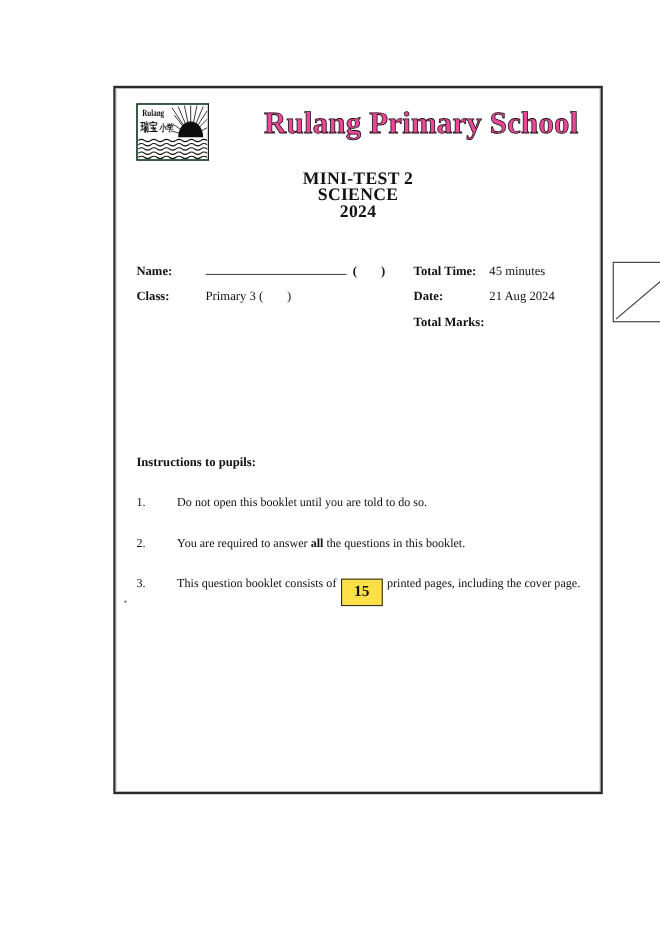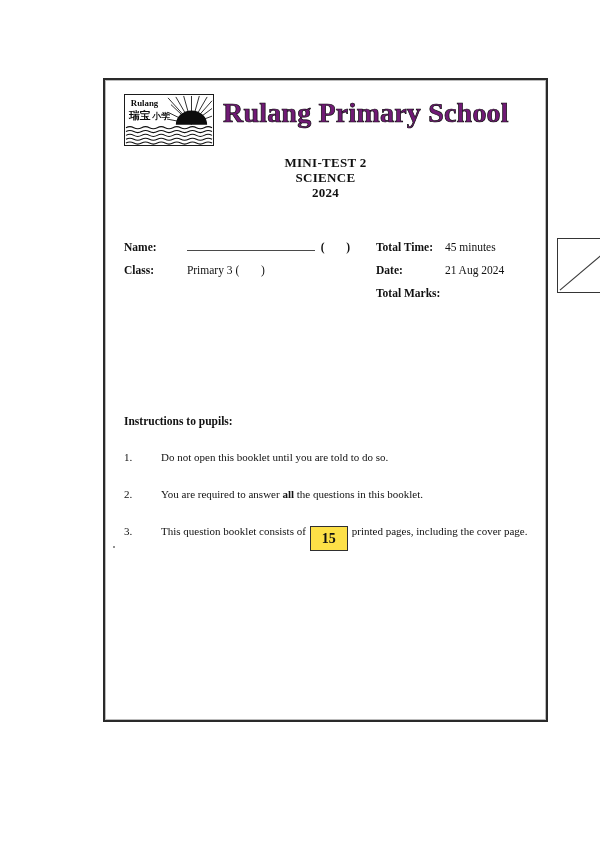--- a/index.html
+++ b/index.html
@@ -40,53 +40,53 @@
     position: absolute;
     left: 0;
     top: 14px;
     width: 100%;
     height: 56px;
   }
   .crest {
     position: absolute;
     left: 19px;
     top: 0px;
-    width: 90px;
+    width: 66px;
     height: 52px;
     border: 1.5px solid #1b1b1b;
     box-sizing: border-box;
     background: #15803d;
     overflow: hidden;
   }
   .crest svg { display: block; width: 100%; height: 100%; }
 
   .school-title {
     position: absolute;
     left: 118px;
     top: 4px;
     width: 320px;
-    text-align: left;
+    text-align: center;
     font-family: "Liberation Serif", "DejaVu Serif", serif;
     font-weight: bold;
     font-size: 28px;
     letter-spacing: 0.2px;
     line-height: 1.1;
-    color: #701a75;
+    color: #ec4899;
     -webkit-text-stroke: 0.7px #0a0a0a;
     white-space: nowrap;
   }
 
   .test-block {
     position: absolute;
     left: 0;
     top: 75px;
     width: 100%;
     text-align: center;
     font-weight: bold;
-    font-size: 13px;
+    font-size: 16px;
     line-height: 15px;
     letter-spacing: 0.3px;
   }
   .test-block div { white-space: nowrap; }
 
   
   .particulars {
     position: absolute;
     left: 0;
     top: 156px;

